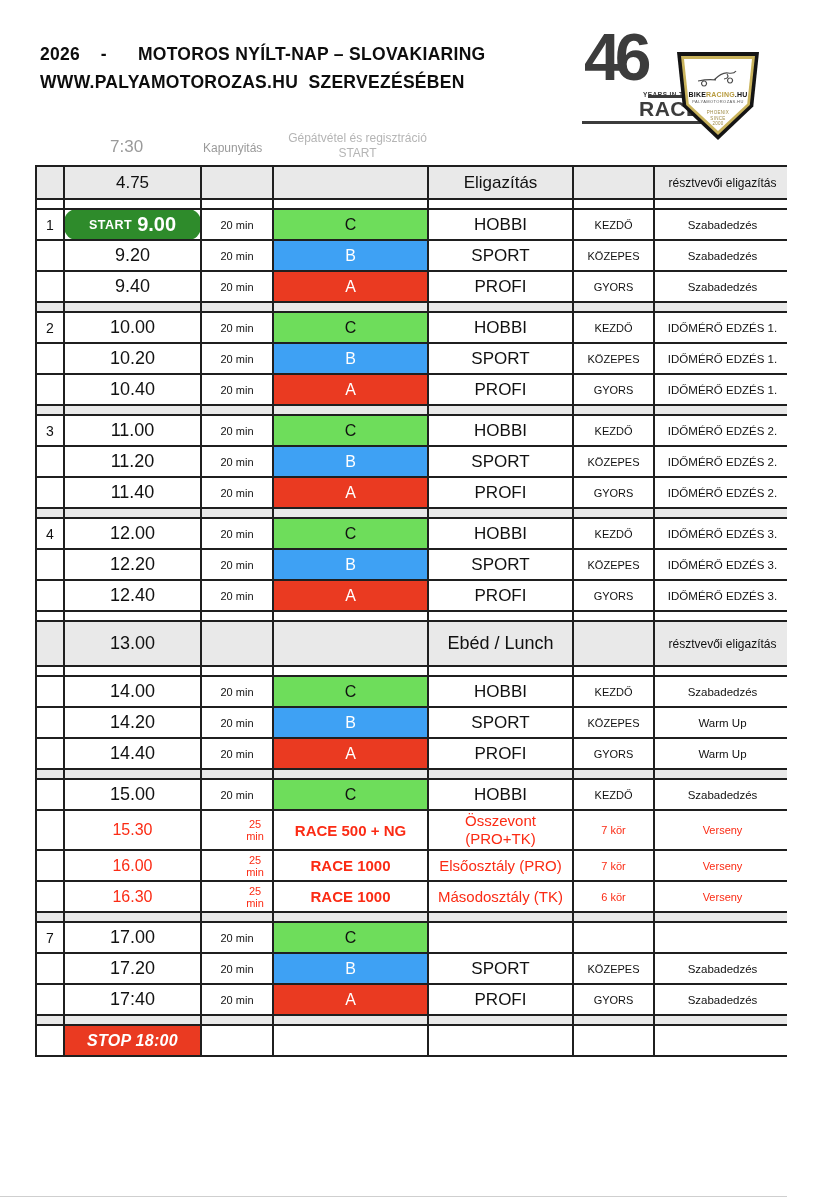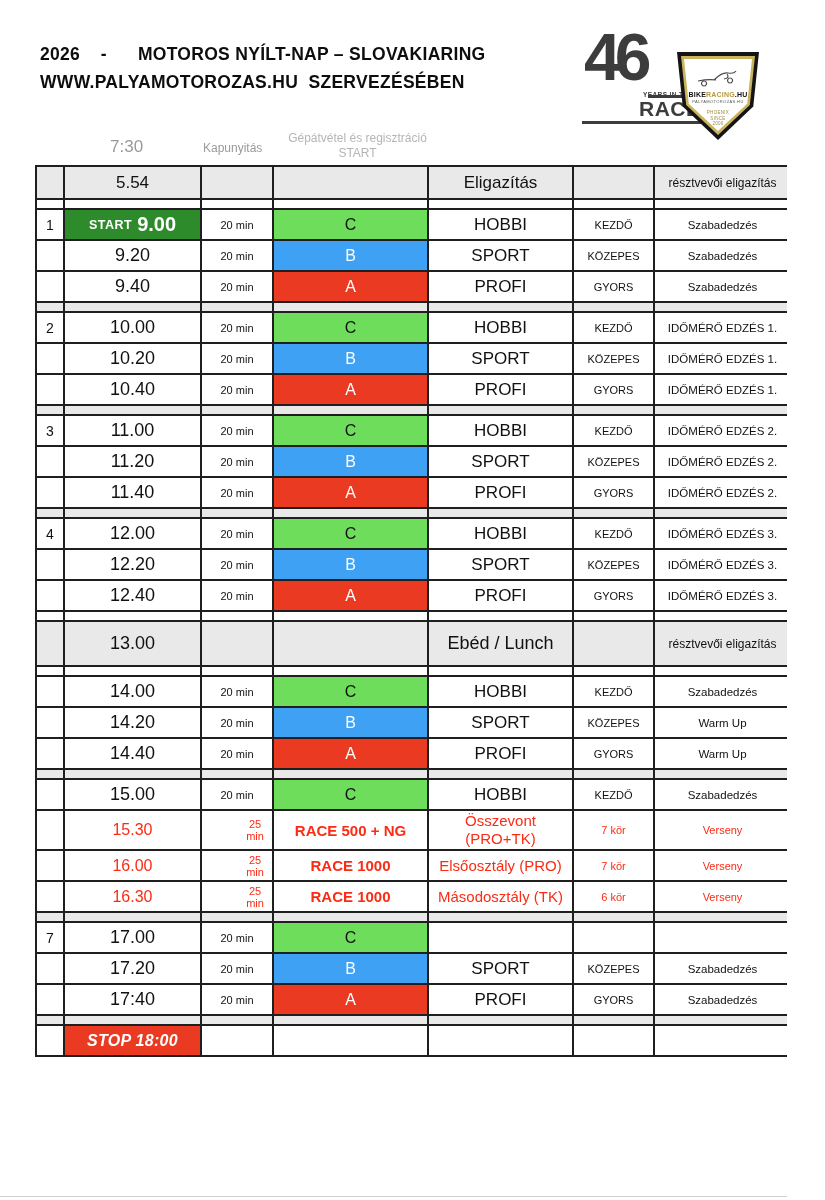--- a/index.html
+++ b/index.html
@@ -62,21 +62,21 @@
   tr.r-spacer td { height:8px; padding:0; }
   tr.shade-gray td, tr.r-header td { background:var(--row-gray); }
   tr.r-header td { height:29px; }
   tr.r-header .c-time { font-size:17px; }
   tr.r-lunch td { height:41px; }
   tr.r-lunch .c-time, tr.r-lunch .c-cat { font-size:18px; }
   tr.r-header .c-act { font-size:12px; }
   .g-green { background:var(--green); color:#111; }
   .g-blue  { background:var(--blue);  color:#fff; }
   .g-red   { background:var(--red);   color:#fff; }
-  .start-cell { background:var(--green-dark); color:#fff; font-weight:bold; padding:0; }
+  .start-cell { background:var(--green-dark); color:#fff; font-weight:bold; padding:0;border-radius:13px; }
   .start-prefix { font-size:12.5px; letter-spacing:.5px; vertical-align:2px; }
   .start-time { font-size:20px; }
   tr.r-race td { color:var(--red-text); height:27px; }
   tr.r-race .c-time { font-size:16px; }
   tr.r-race .c-dur { font-size:11px;padding-left:38px; }
   tr.r-race .c-group { font-size:15px; font-weight:bold; }
   tr.r-race .c-cat { font-size:15px; line-height:1.2; }
   tr.r-race .c-level, tr.r-race .c-act { font-size:11px; }
   .stop-cell { background:var(--red); color:#fff; font-weight:bold; font-style:italic;
     font-size:16px; letter-spacing:.3px; }
@@ -129,21 +129,21 @@
         <col style="width:137px">
         <col style="width:72px">
       <col style="width:155px">
         <col style="width:145px">
         <col style="width:81px">
         <col style="width:137px">
     </colgroup>
     <tbody id="schedule-body">
         <tr class="r-header">
           <td class="c-num"></td>
-          <td class="c-time">5.54</td>
+          <td class="c-time">4.75</td>
           <td class="c-dur"></td>
           <td class="c-group"></td>
           <td class="c-cat">Eligazítás</td>
           <td class="c-level"></td>
           <td class="c-act">résztvevői eligazítás</td>
         </tr>
         <tr class="r-spacer shade-white">
           <td class="c-num"></td>
           <td class="c-time"></td>
           <td class="c-dur"></td>

